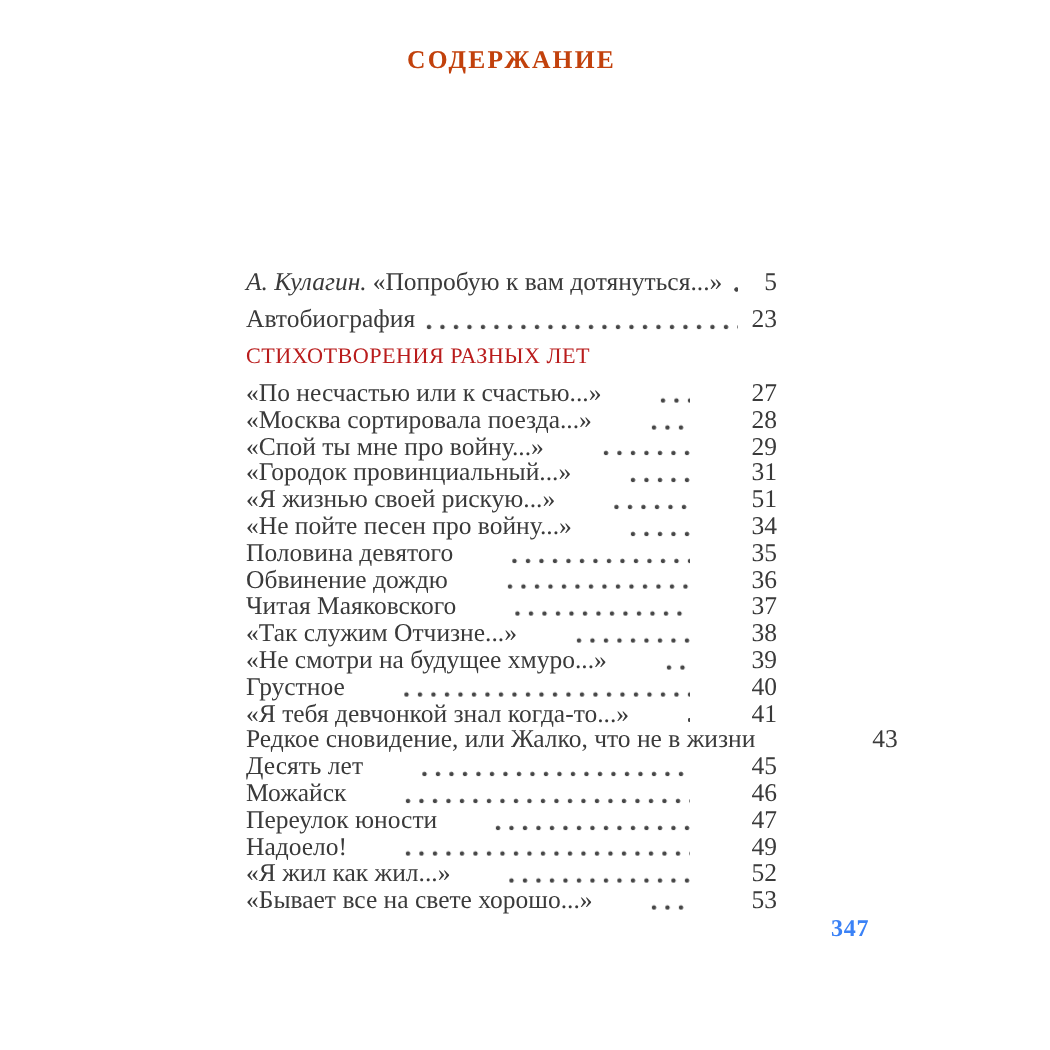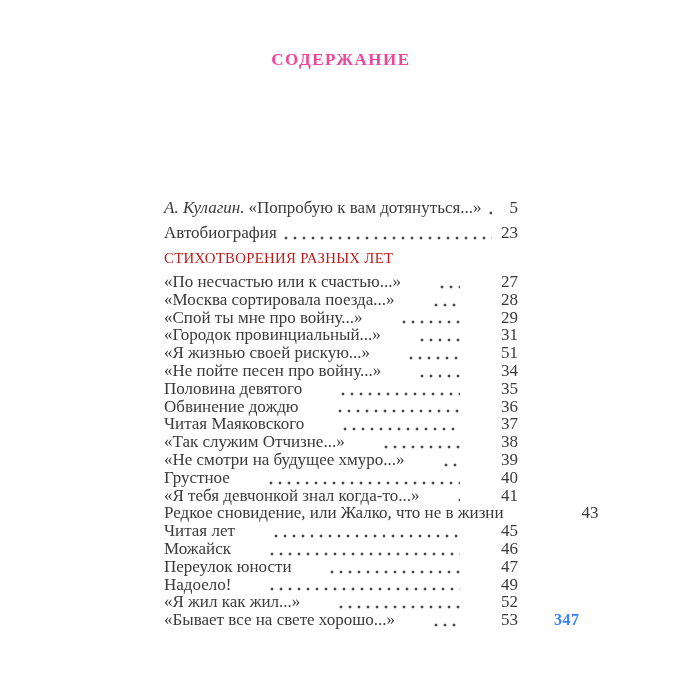--- a/index.html
+++ b/index.html
@@ -17,26 +17,26 @@
     overflow: hidden;
   }
   .toc-column {
     position: absolute;
     left: 164px;
     top: 0;
     width: 354px;
   }
   .toc-main-title {
     margin: 0;
-    padding-top: 50px;
+    padding-top: 30px;
     text-align: center;
     font-size: 17px;
     font-weight: bold;
     letter-spacing: 1.5px;
-    color: #ec4899;
+    color: #c2410c;
     line-height: 20px;
   }
   .front-list {
     margin-top: 129px;
   }
   .front-list .toc-row {
     line-height: 18px;
     margin-bottom: 7px;
   }
   .section-heading {
@@ -216,21 +216,21 @@
 
   <div class="toc-row">
 
     <span class="toc-text">Редкое сновидение, или Жалко, что не в жизни</span>
     <span class="toc-dots"></span>
     <span class="toc-page">43</span>
   </div>
 
   <div class="toc-row">
 
-    <span class="toc-text">Читая лет</span>
+    <span class="toc-text">Десять лет</span>
     <span class="toc-dots"></span>
     <span class="toc-page">45</span>
   </div>
 
   <div class="toc-row">
 
     <span class="toc-text">Можайск</span>
     <span class="toc-dots"></span>
     <span class="toc-page">46</span>
   </div>

